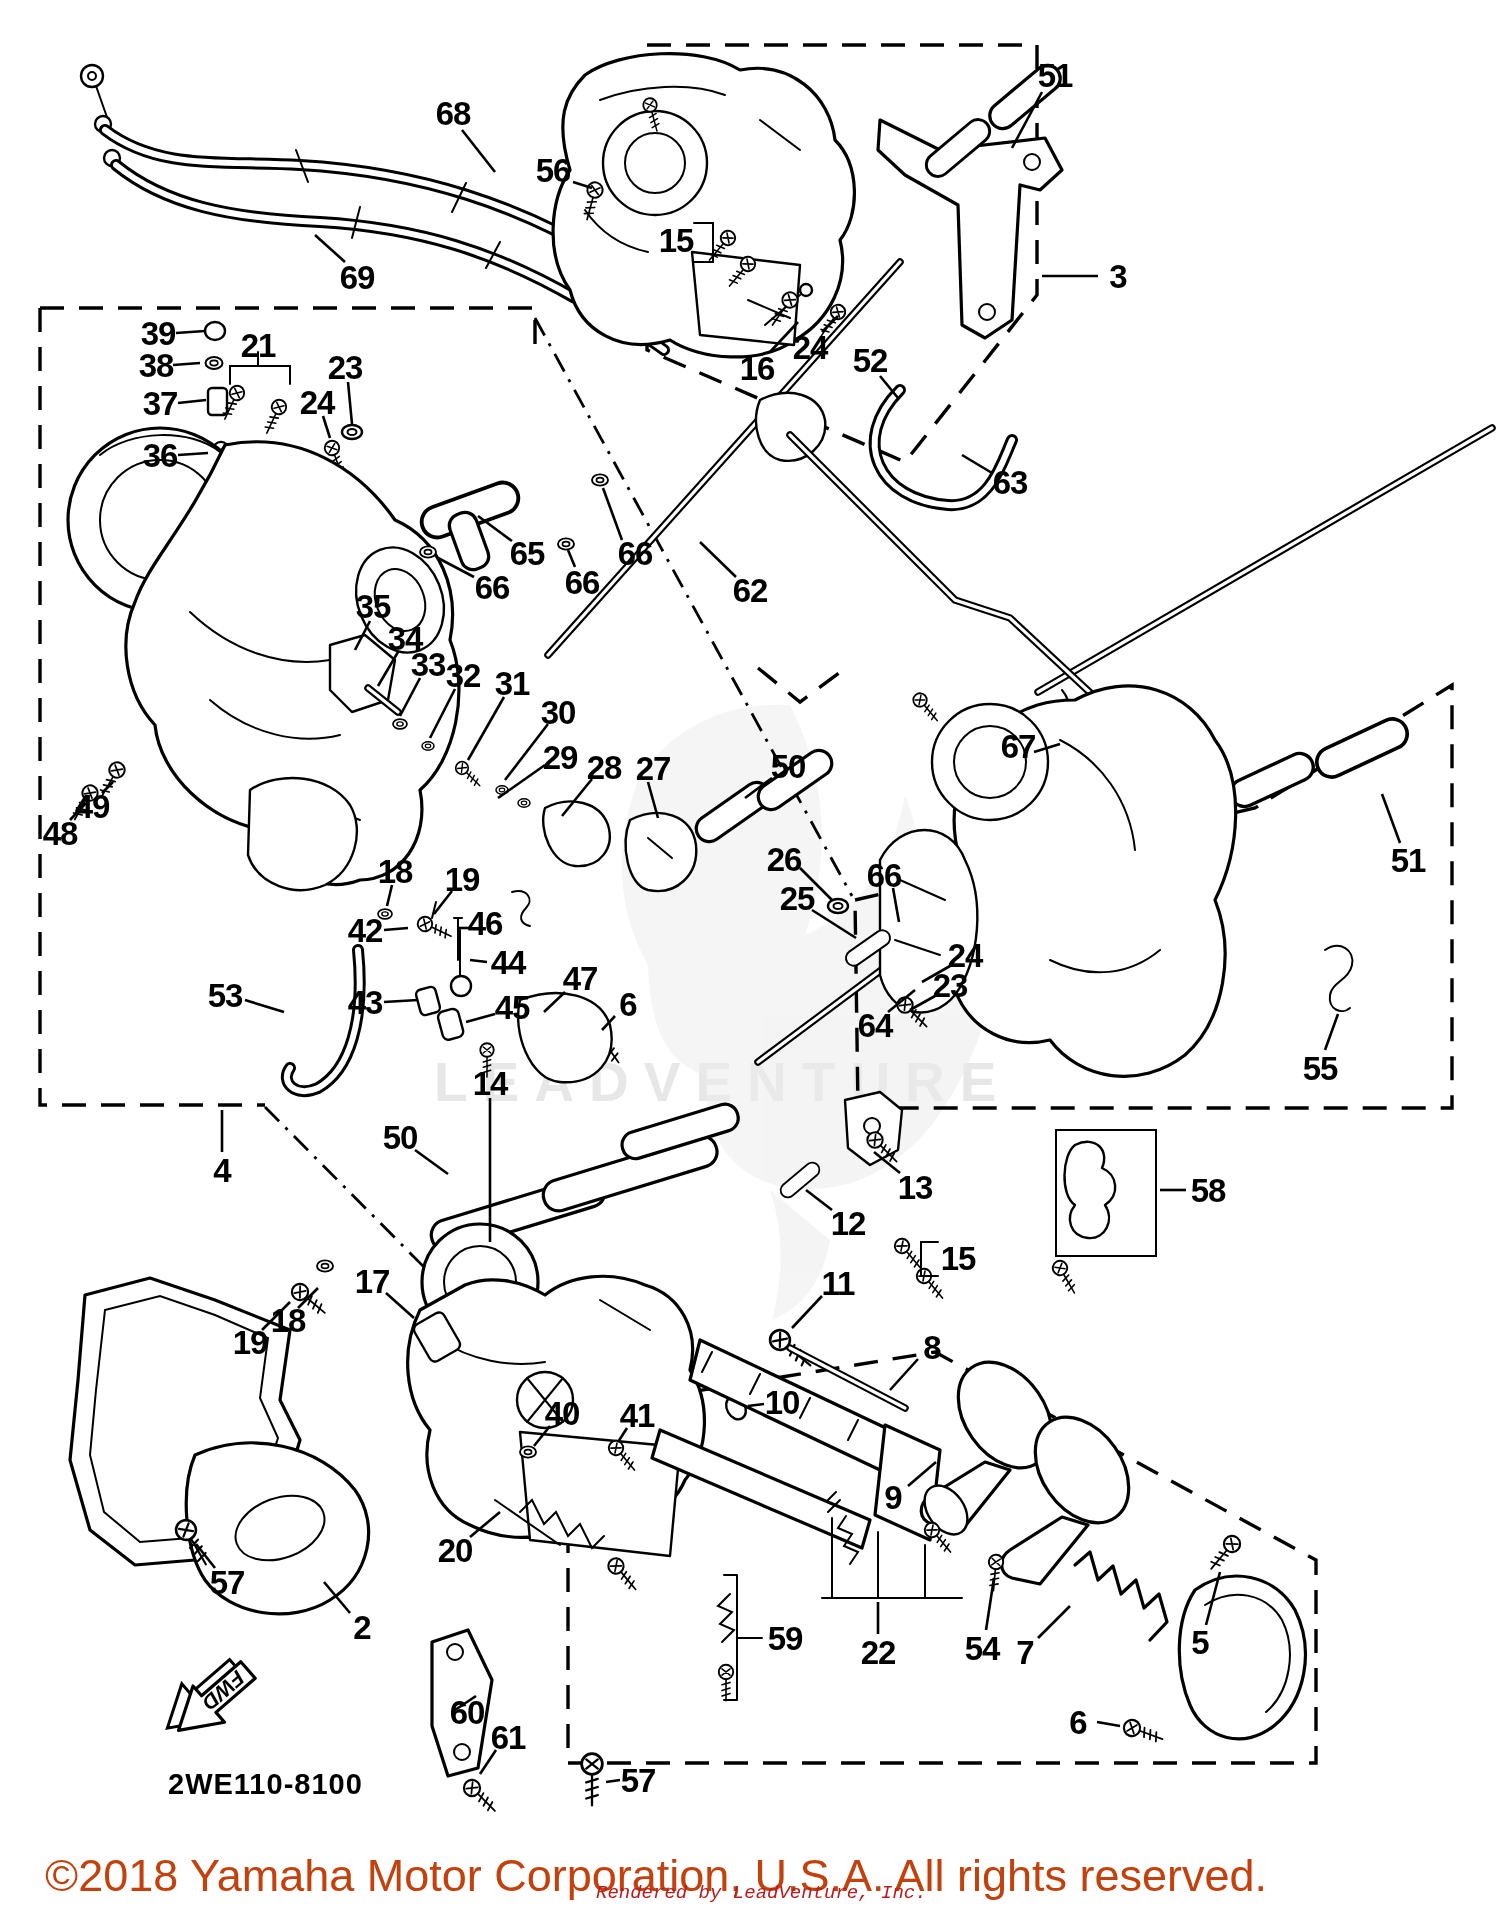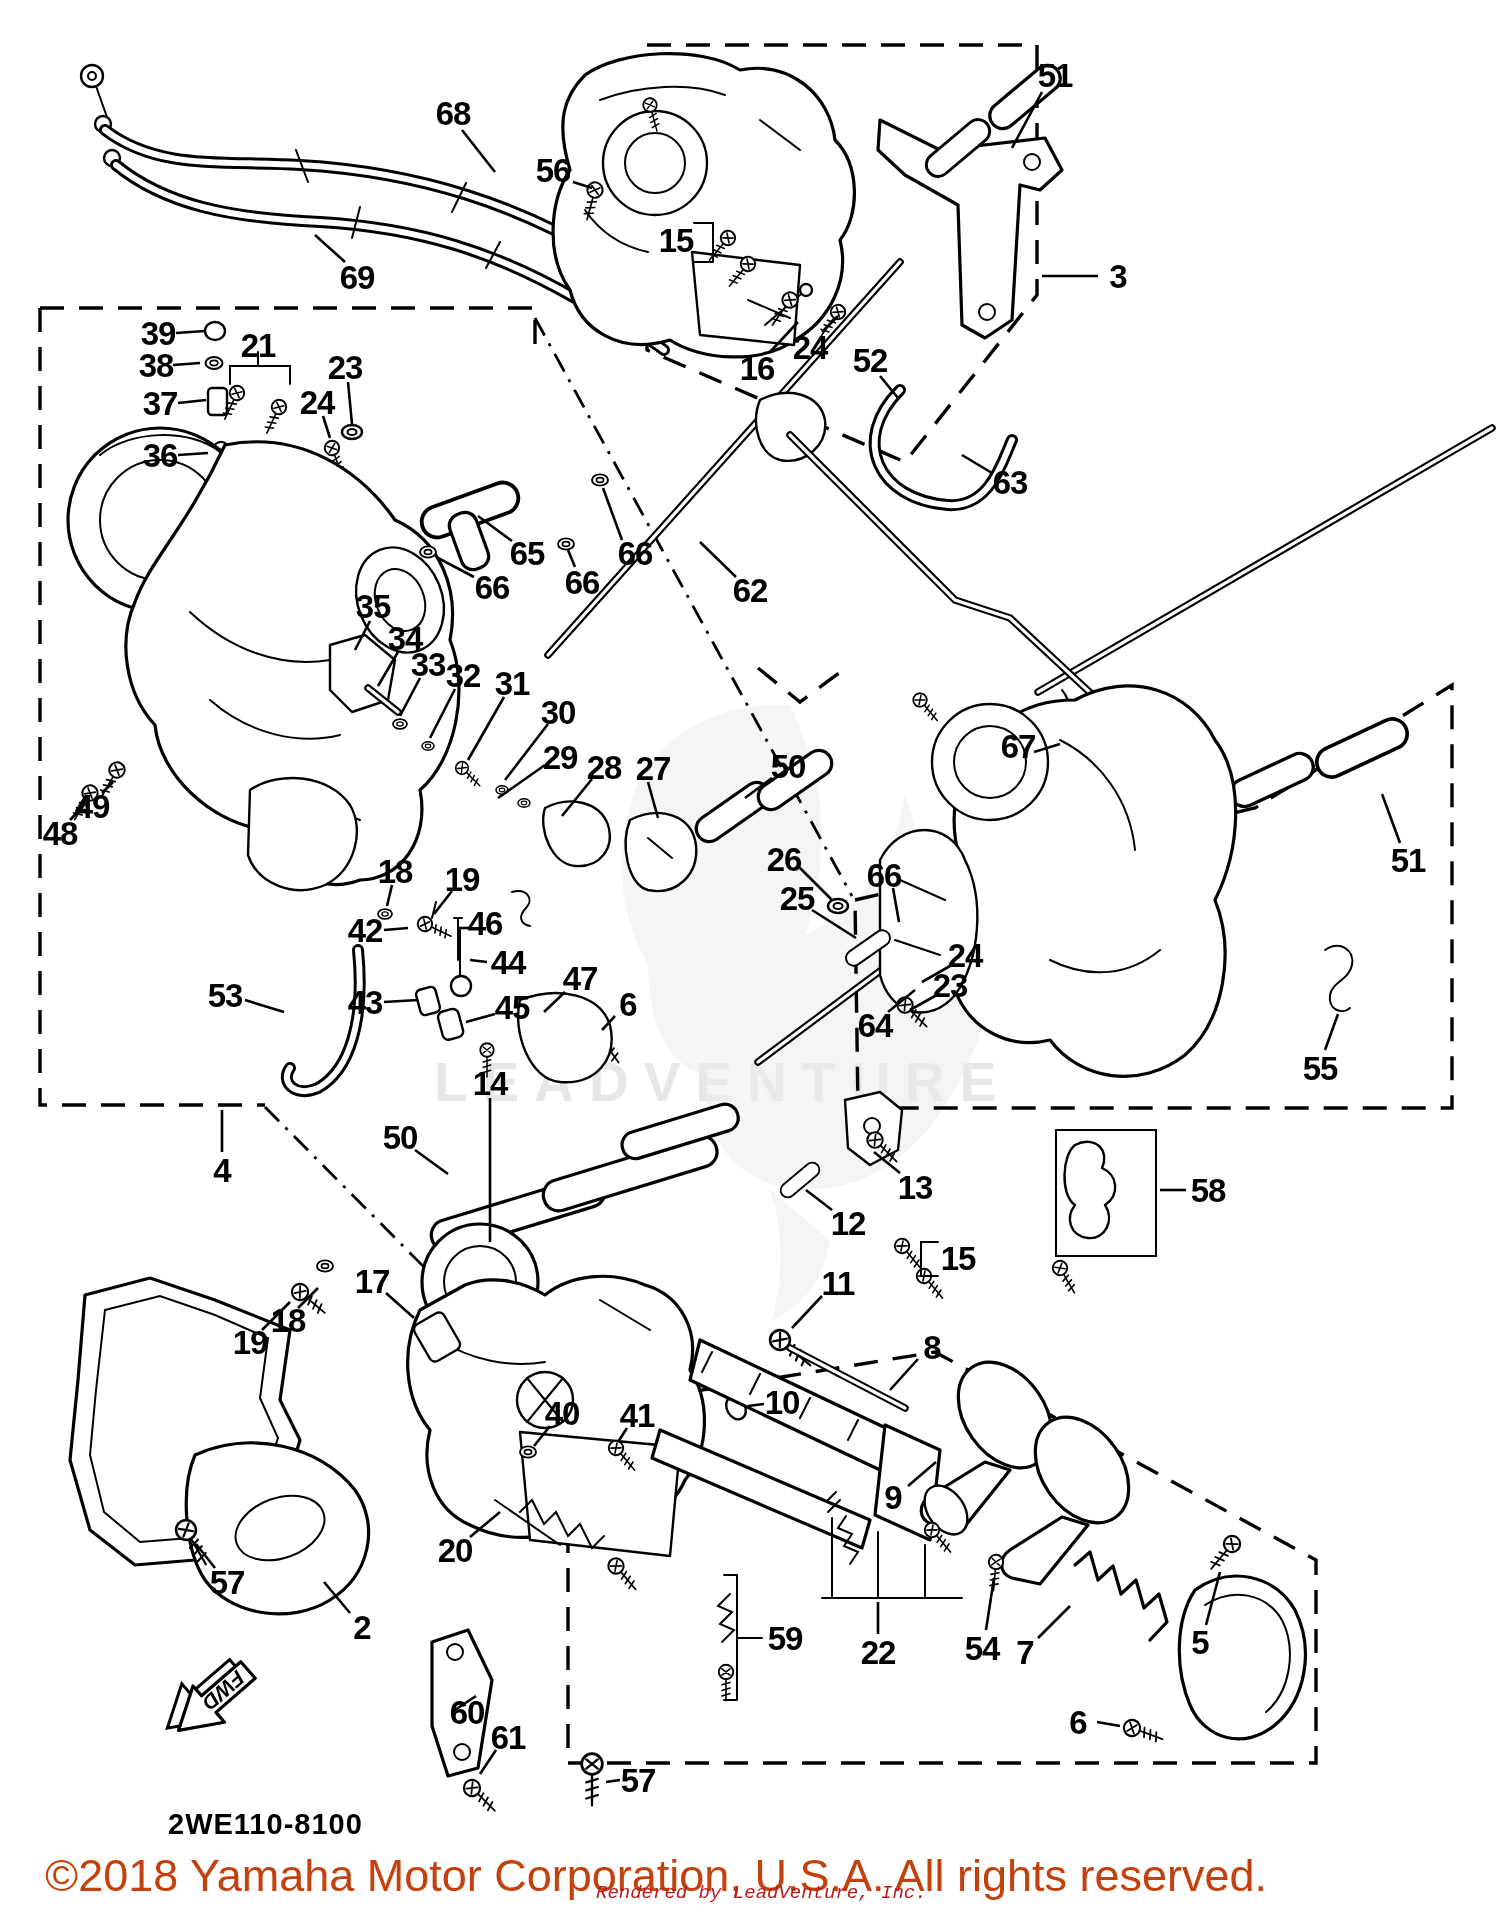--- a/index.html
+++ b/index.html
@@ -15,21 +15,21 @@
   .rodB{fill:none;stroke:#000;stroke-width:7.5;stroke-linecap:round;}
   .rodW{fill:none;stroke:#fff;stroke-width:3.2;stroke-linecap:round;}
   .hoseB{fill:none;stroke:#000;stroke-width:12;stroke-linecap:round;}
   .hoseW{fill:none;stroke:#fff;stroke-width:6;stroke-linecap:round;}
   .leader{stroke:#000;stroke-width:2.6;}
   text.plabel{font-family:"Liberation Sans",sans-serif;font-weight:bold;font-size:33px;
               letter-spacing:-1px;fill:#000;text-anchor:middle;}
   .fwdtxt{font-family:"Liberation Sans",sans-serif;font-weight:bold;font-style:italic;
           font-size:21px;fill:#000;}
   #partcode{position:absolute;left:168px;top:1768px;font-size:29px;font-weight:bold;
-            letter-spacing:1px;color:#000;margin-top:40px;}
+            letter-spacing:1px;color:#000;}
   #wmark{position:absolute;left:408px;top:1050px;font-size:55px;font-weight:bold;
          letter-spacing:15px;color:#e7e7e7;margin-left:26px;}
   #copyright{position:absolute;left:45px;top:1850px;font-size:45px;color:#c2410c;white-space:nowrap;}
   #renderedby{position:absolute;left:596px;top:1882px;font-size:19px;font-style:italic;
               color:#b91c1c;white-space:nowrap;font-family:Liberation Mono, monospace;}
 </style>
 </head>
 <body>
 
 <div id="stage">

